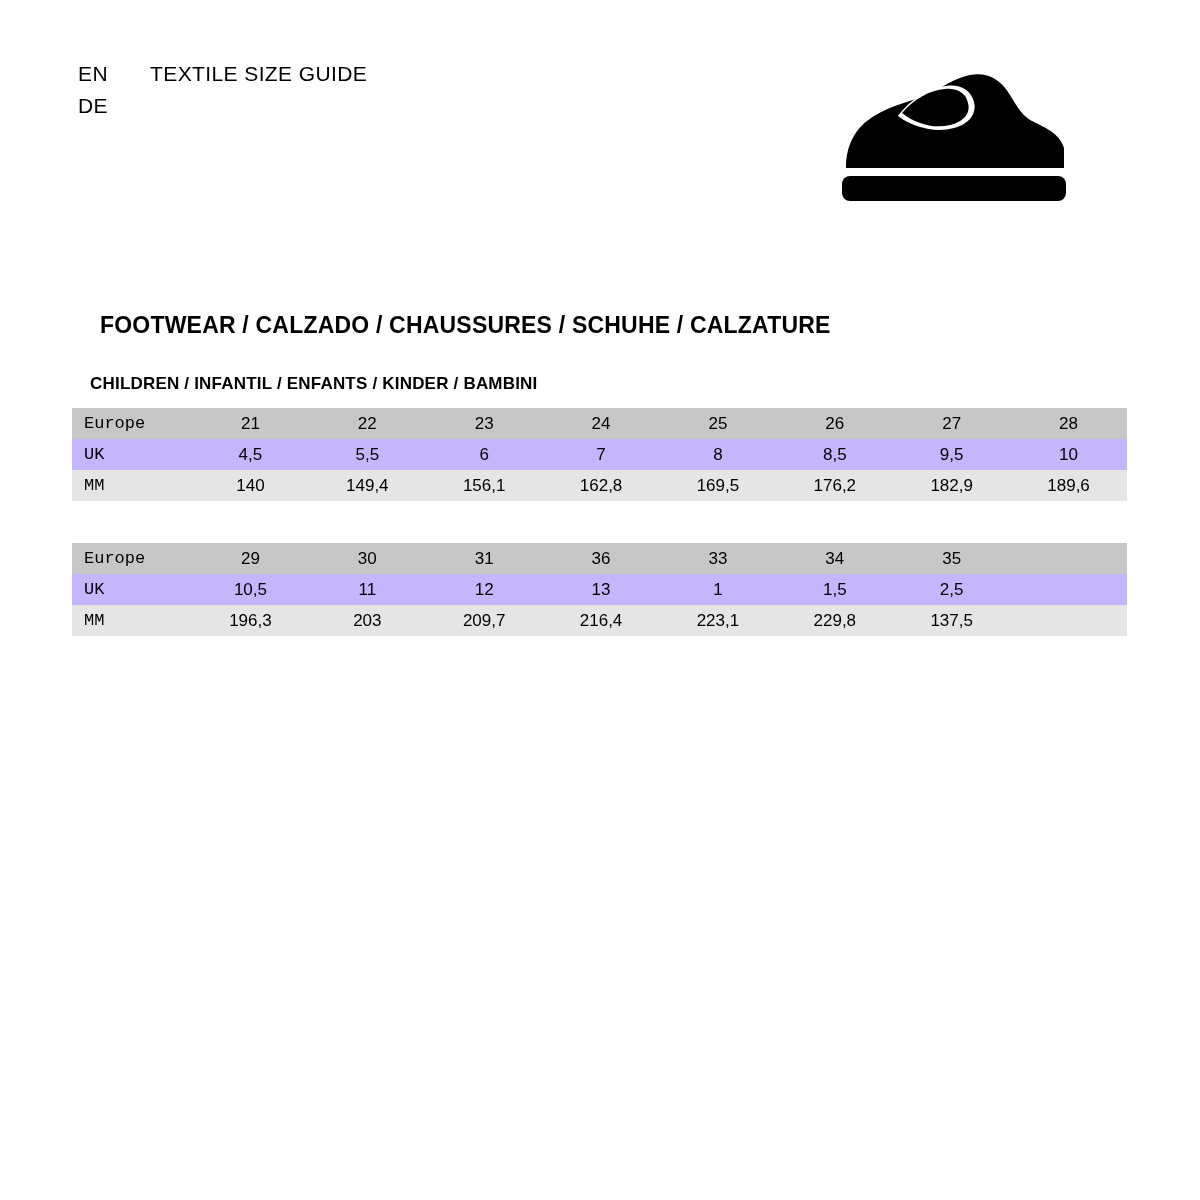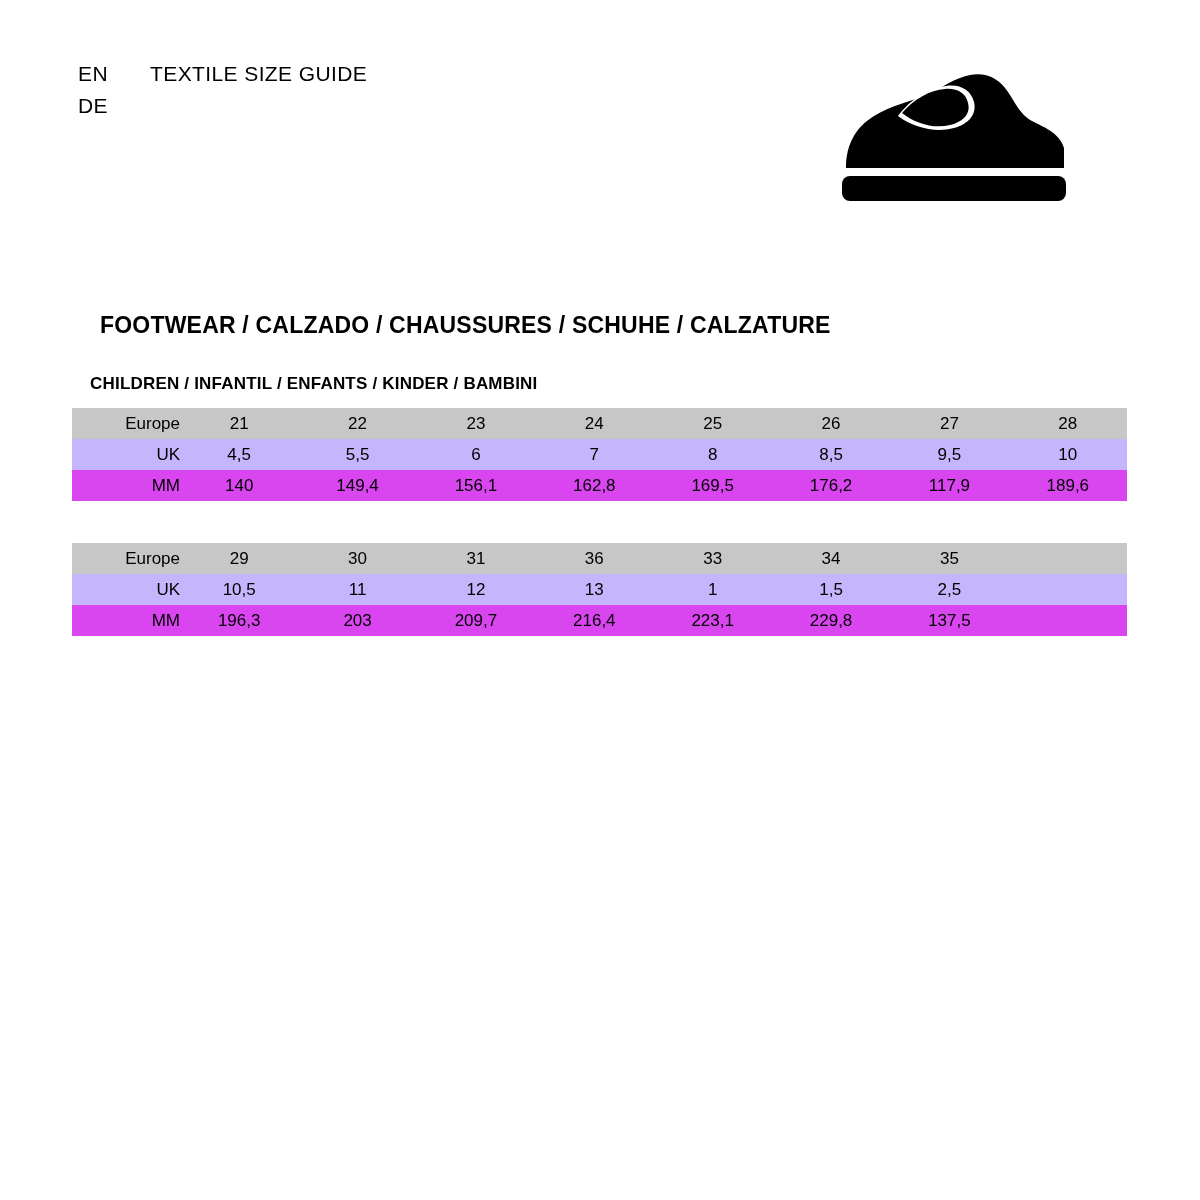--- a/index.html
+++ b/index.html
@@ -93,27 +93,29 @@
   .size-table.t2 { top: 543px; }
 
   .size-table td {
     height: 31px;
     font-size: 17px;
     text-align: center;
     vertical-align: middle;
     padding: 0;
   }
   .size-table td.rowlabel {
-    text-align: right;
+    text-align: left;
+    padding-left: 12px;
     width: 108px;
+    font-family: Liberation Mono, monospace;
   }
 
   tr.r-head td { background: #c7c7c7; }
   tr.r-uk td { background: #c4b5fd; }
-  tr.r-mm td { background: #d946ef; }
+  tr.r-mm td { background: #e5e5e5; }
 </style>
 </head>
 <body>
 
 <div class="page">
 
   <div class="header">
 
     <div class="lang-list">
       <div class="lang-row">
@@ -164,21 +166,21 @@
         <td>10</td>
       </tr>
       <tr class="r-mm">
         <td class="rowlabel">MM</td>
         <td>140</td>
         <td>149,4</td>
         <td>156,1</td>
         <td>162,8</td>
         <td>169,5</td>
         <td>176,2</td>
-        <td>117,9</td>
+        <td>182,9</td>
         <td>189,6</td>
       </tr>
     </tbody>
   </table>
 
   <table class="size-table t2">
     <tbody>
       <tr class="r-head">
         <td class="rowlabel">Europe</td>
         <td>29</td>

